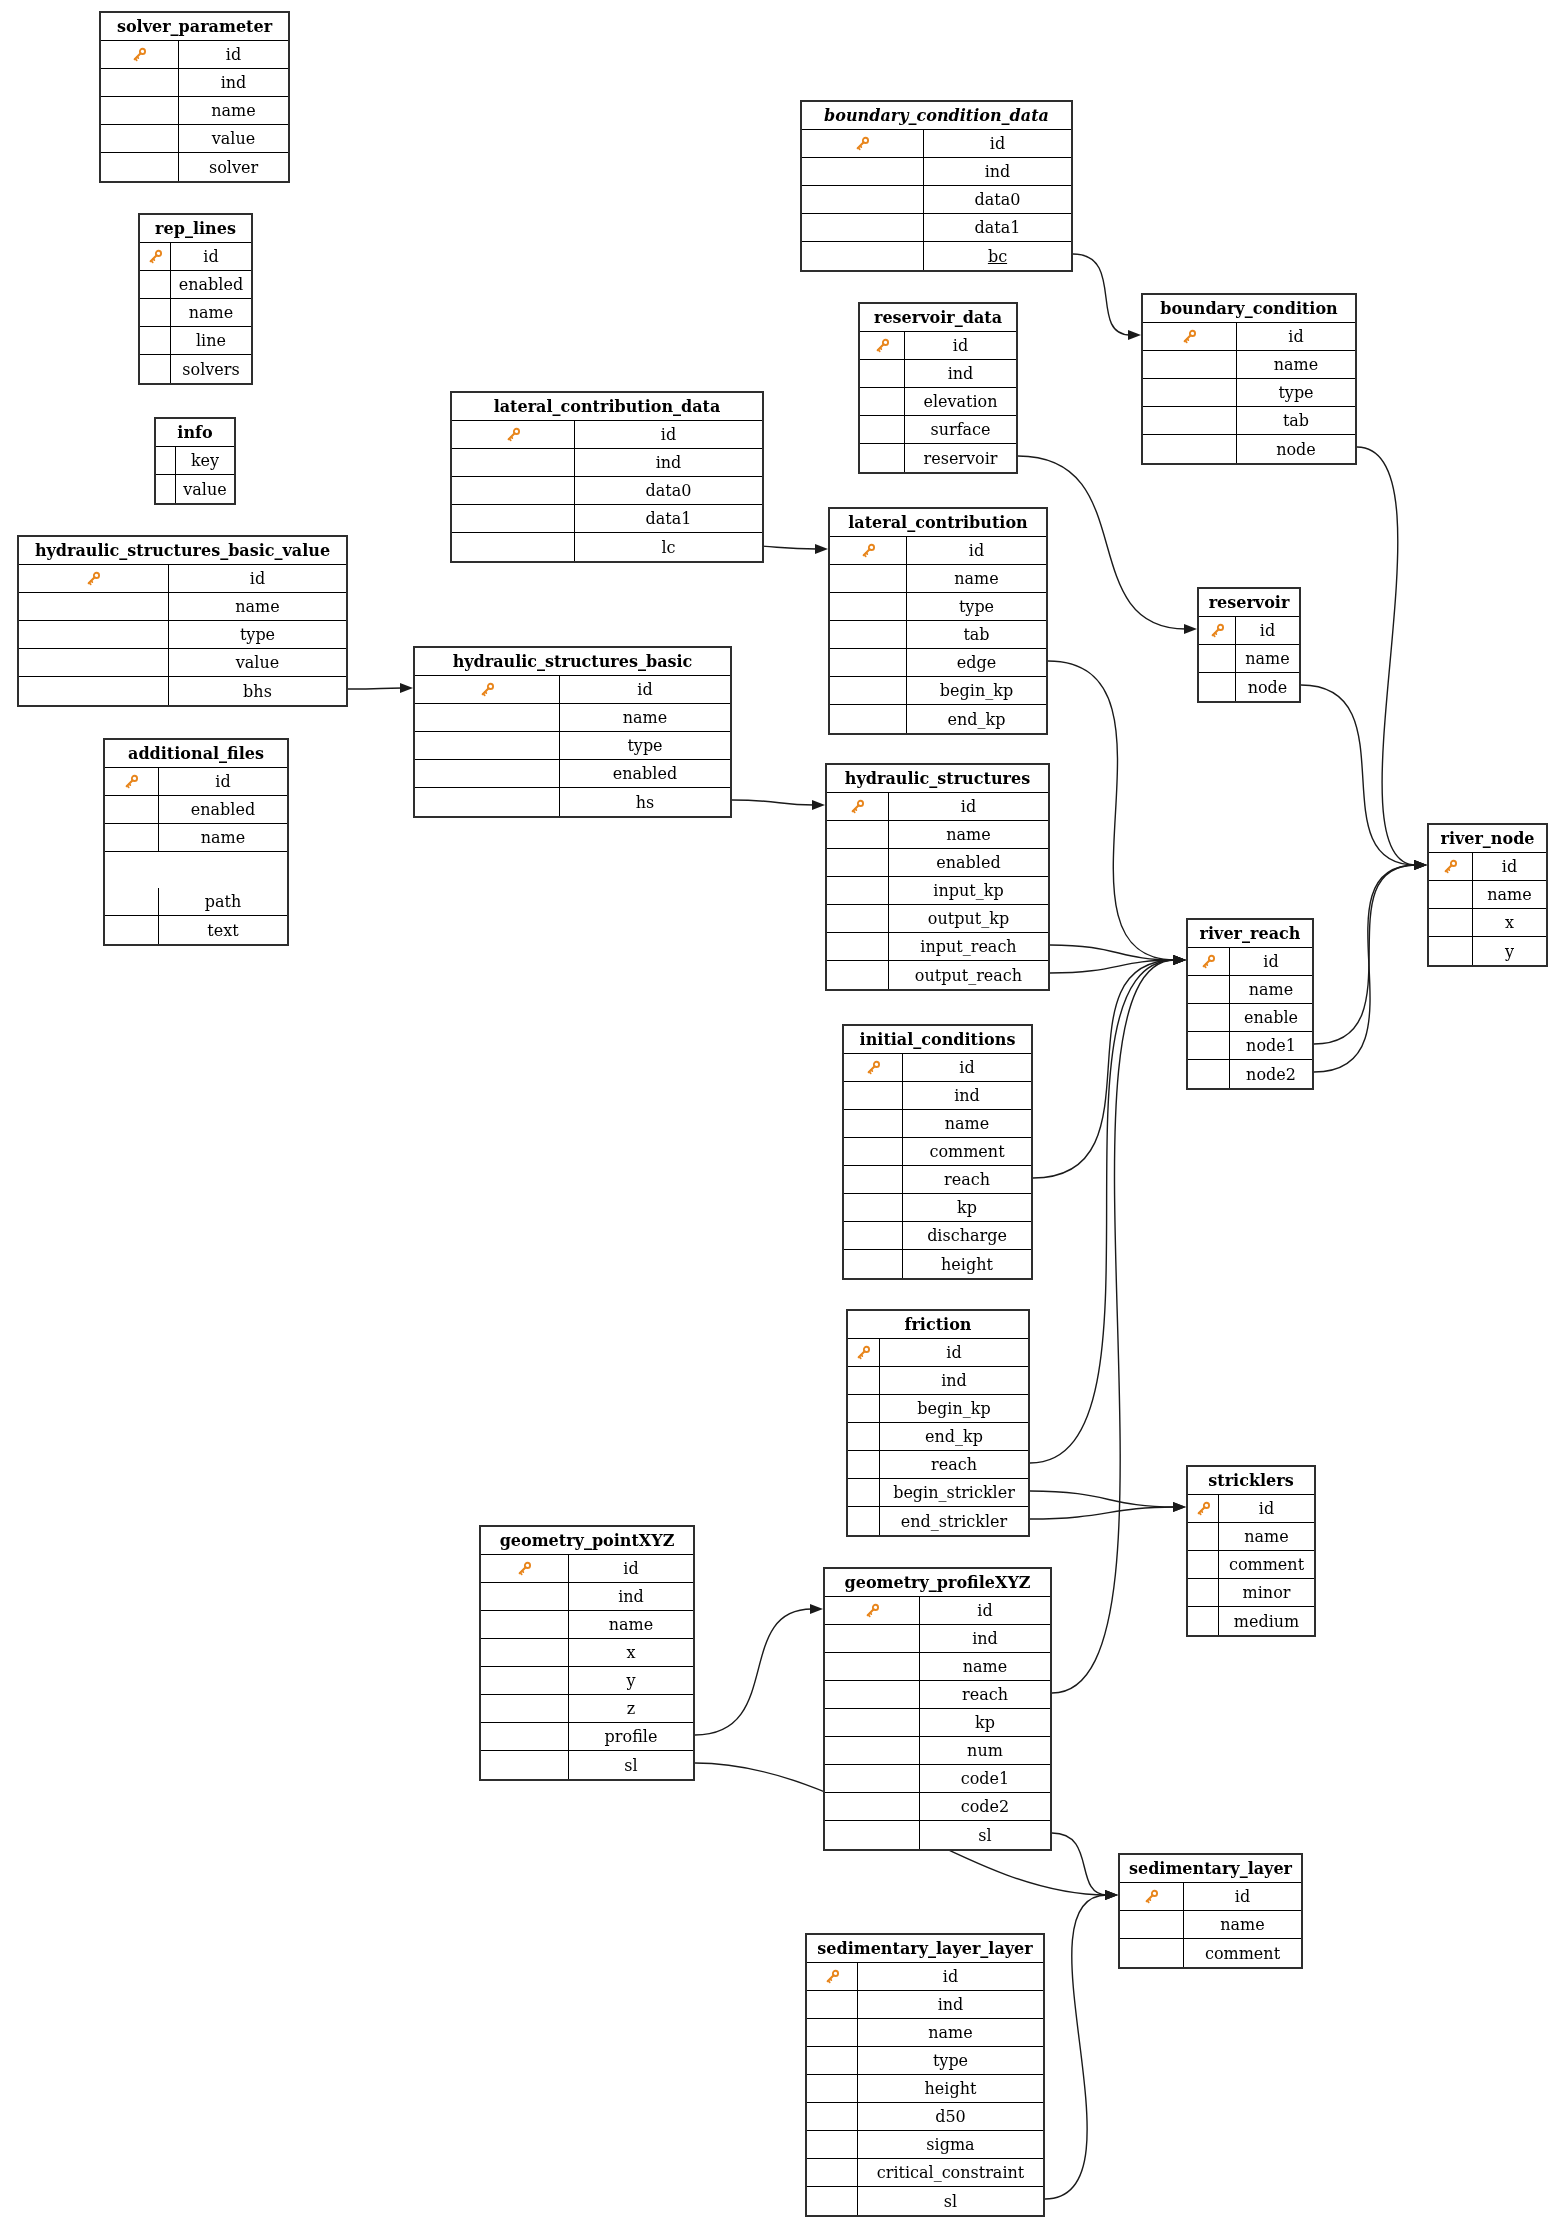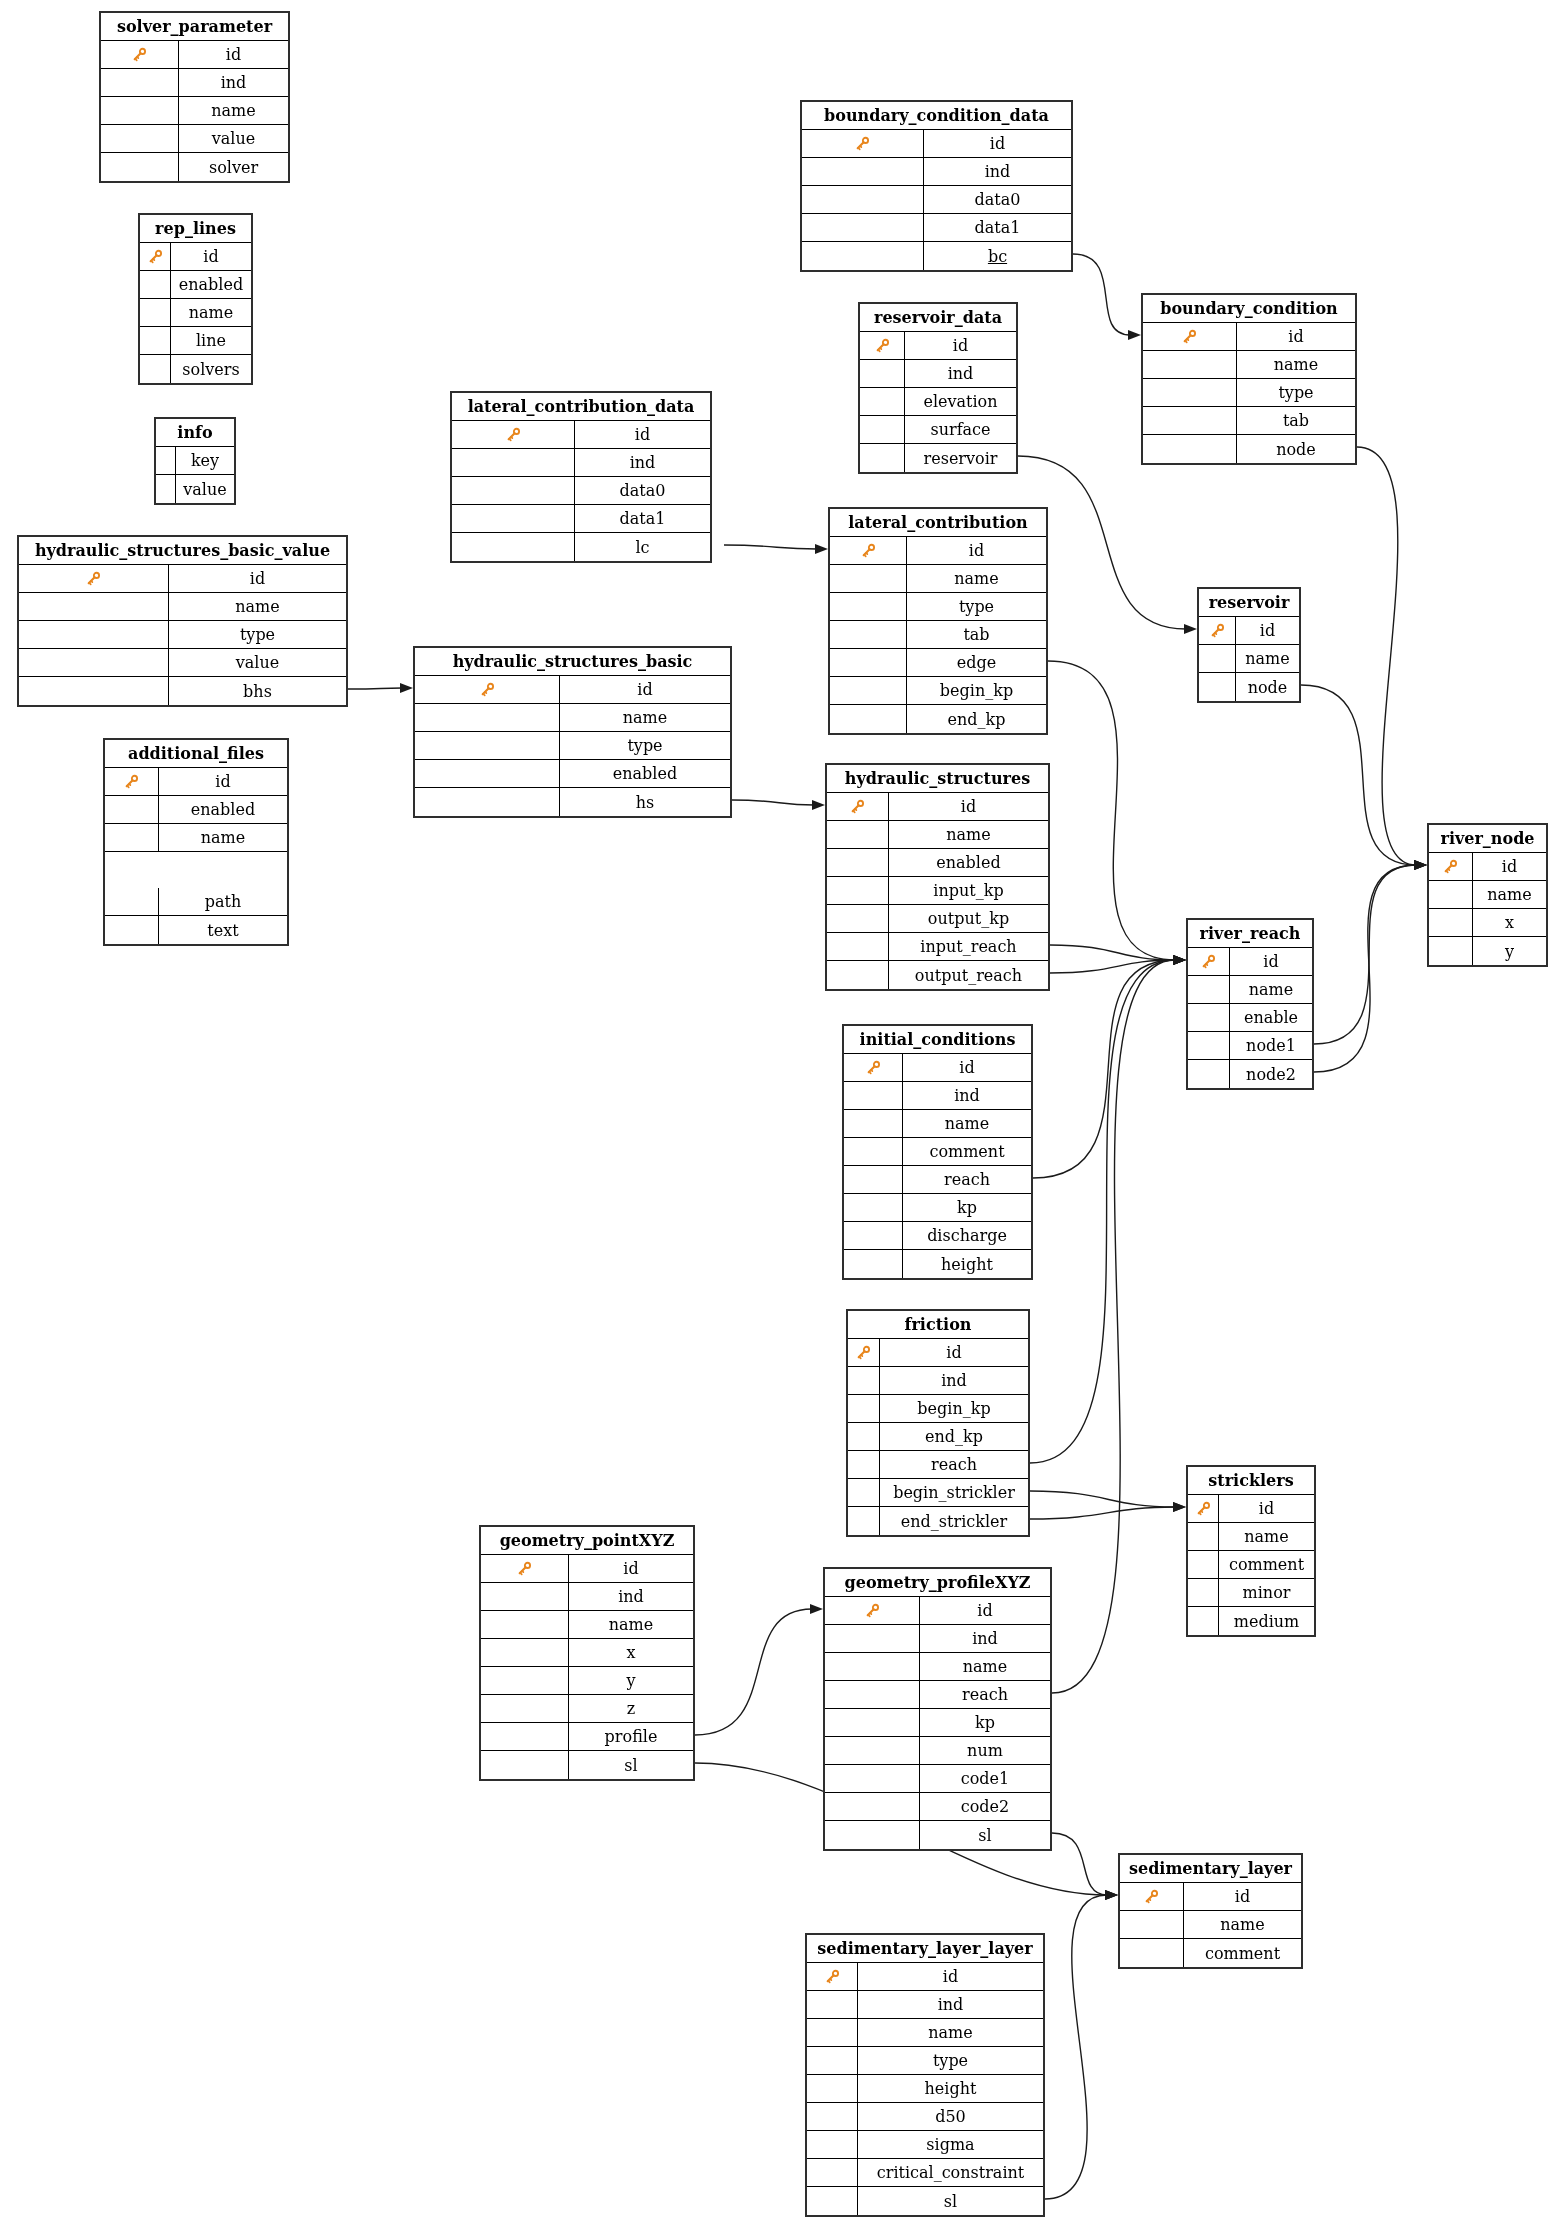--- a/index.html
+++ b/index.html
@@ -208,21 +208,21 @@
       <div class="tbl-row" style="border-bottom-color: rgb(0, 0, 0); margin-top: 36px;">
         <div class="cell-key" style="width: 54px; border-right-color: rgb(0, 0, 0);"></div>
         <div class="cell-name">path</div>
       </div>
       <div class="tbl-row" style="border-bottom-color: rgb(0, 0, 0);">
         <div class="cell-key" style="width: 54px; border-right-color: rgb(0, 0, 0);"></div>
         <div class="cell-name">text</div>
       </div>
     </div>
     <div class="db-table" style="left: 800px; top: 100px; width: 273px; border-color: rgb(46, 46, 46);">
-      <div class="tbl-title" style="border-bottom-color: rgb(0, 0, 0);">boundary_condition_data</div>
+      <div class="tbl-title" style="border-bottom-color: rgb(0, 0, 0); font-style: italic;">boundary_condition_data</div>
       <div class="tbl-row" style="border-bottom-color: rgb(0, 0, 0);">
         <div class="cell-key" style="width: 122px; border-right-color: rgb(0, 0, 0);">
           <span class="key-wrap">
             <svg viewBox="0 0 24 24" width="17" height="17">
               <g stroke="#E8861D" fill="none" stroke-linecap="round">
                 <circle cx="16.2" cy="7.6" r="3.7" stroke-width="2.6"></circle>
                 <path d="M13.6 10.3 L5.2 18.7" stroke-width="3"></path>
                 <path d="M5.9 18.0 L8.1 20.2" stroke-width="2.4"></path>
                 <path d="M8.6 15.3 L10.4 17.1" stroke-width="2.4"></path>
               </g>
@@ -275,21 +275,21 @@
       </div>
       <div class="tbl-row" style="border-bottom-color: rgb(0, 0, 0);">
         <div class="cell-key" style="width: 45px; border-right-color: rgb(0, 0, 0);"></div>
         <div class="cell-name">surface</div>
       </div>
       <div class="tbl-row" style="border-bottom-color: rgb(0, 0, 0);">
         <div class="cell-key" style="width: 45px; border-right-color: rgb(0, 0, 0);"></div>
         <div class="cell-name">reservoir</div>
       </div>
     </div>
-    <div class="db-table" style="left: 450px; top: 391px; width: 262px; border-color: rgb(46, 46, 46);">
+    <div class="db-table" style="left: 450px; top: 391px; width: 314px; border-color: rgb(46, 46, 46);">
       <div class="tbl-title" style="border-bottom-color: rgb(0, 0, 0);">lateral_contribution_data</div>
       <div class="tbl-row" style="border-bottom-color: rgb(0, 0, 0);">
         <div class="cell-key" style="width: 123px; border-right-color: rgb(0, 0, 0);">
           <span class="key-wrap">
             <svg viewBox="0 0 24 24" width="17" height="17">
               <g stroke="#E8861D" fill="none" stroke-linecap="round">
                 <circle cx="16.2" cy="7.6" r="3.7" stroke-width="2.6"></circle>
                 <path d="M13.6 10.3 L5.2 18.7" stroke-width="3"></path>
                 <path d="M5.9 18.0 L8.1 20.2" stroke-width="2.4"></path>
                 <path d="M8.6 15.3 L10.4 17.1" stroke-width="2.4"></path>

